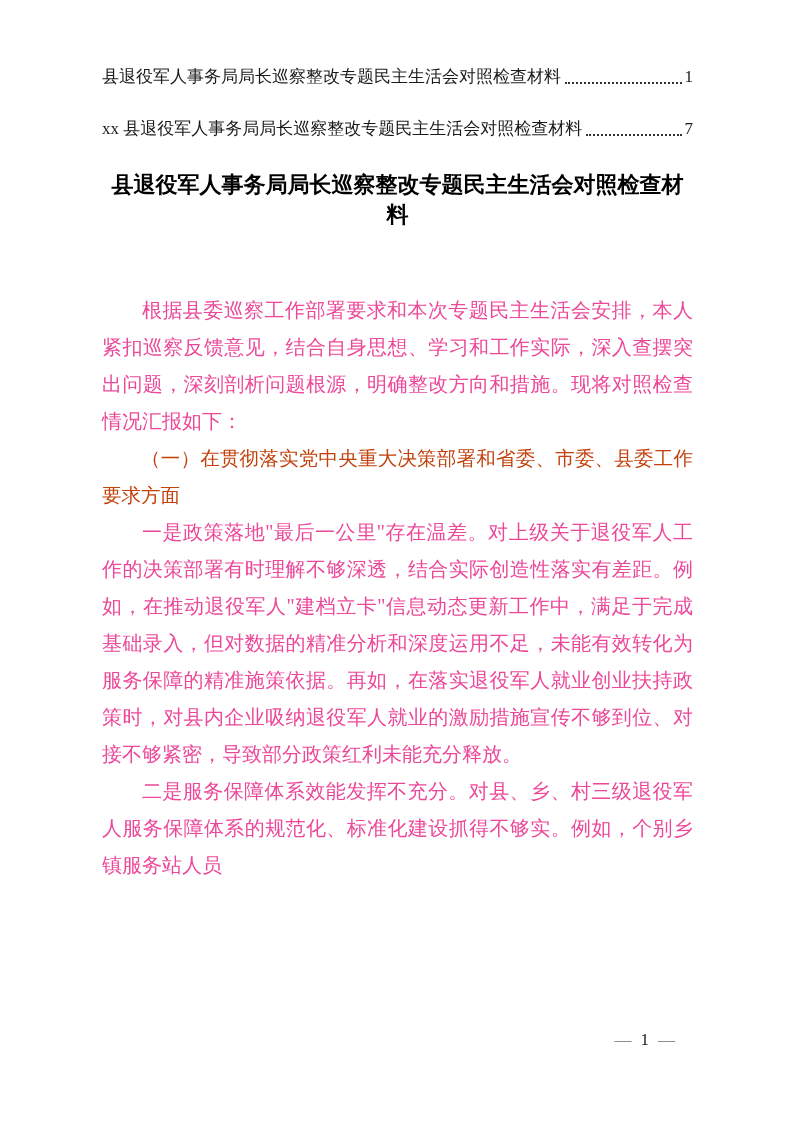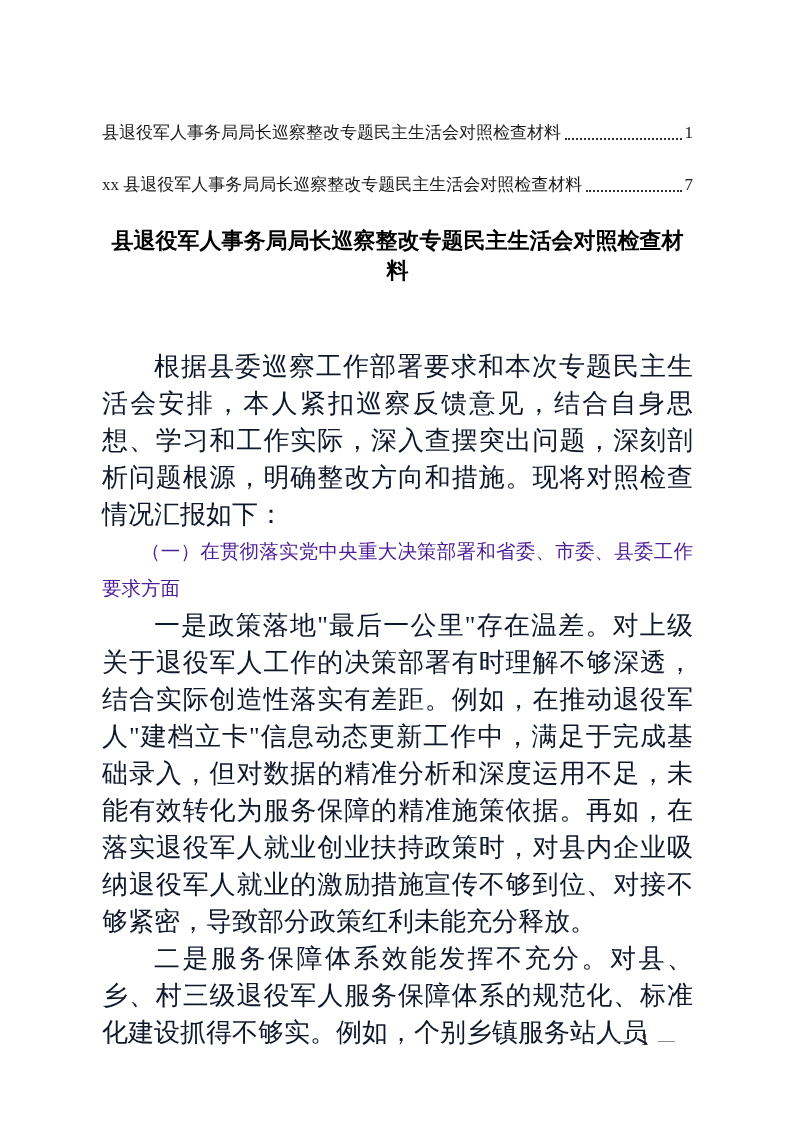--- a/index.html
+++ b/index.html
@@ -9,21 +9,21 @@
   }
   * { box-sizing: border-box; }
 
   .page {
     position: relative;
     width: 793px;
     height: 1122px;
     margin: 0 auto;
     background: #ffffff;
     color: #1a1a1a;
-    padding: 120px 100px 0 102px;
+    padding: 64px 100px 0 102px;
     overflow: hidden;
     font-family: "Liberation Serif", "DejaVu Serif", serif;
   }
 
   
   .toc { display: block; }
   .toc-item {
     display: flex;
     align-items: flex-end;
     font-size: 17px;
@@ -47,26 +47,26 @@
     font-weight: 700;
     font-size: 22px;
     line-height: 30px;
     text-align: center;
     color: #000000;
   }
 
   
   .para {
     margin: 0;
-    font-size: 26px;
+    font-size: 20px;
     line-height: 37px;
     text-align: justify;
     text-justify: inter-character;
     text-indent: 2em;
-    color: #0f172a;
+    color: #ec4899;
   }
   .intro { margin-top: 62px; }
 
   .sec-heading {
     margin: 4px 0 0 0;
     font-family: "Liberation Sans", "DejaVu Sans", sans-serif;
     font-weight: 700;
     font-size: 20px;
     line-height: 37px;
     text-indent: 2em;
@@ -74,21 +74,21 @@
   }
 
   .sub-heading {
     margin: 0;
     font-size: 19.5px;
     line-height: 37px;
     text-align: justify;
     text-justify: inter-character;
     text-indent: 2em;
     font-weight: 400;
-    color: #4c1d95;
+    color: #c2410c;
   }
 
   
   .page-footer {
     position: absolute;
     top: 1028px;
     right: 118px;
     font-size: 17px;
     line-height: 24px;
     white-space: nowrap;

